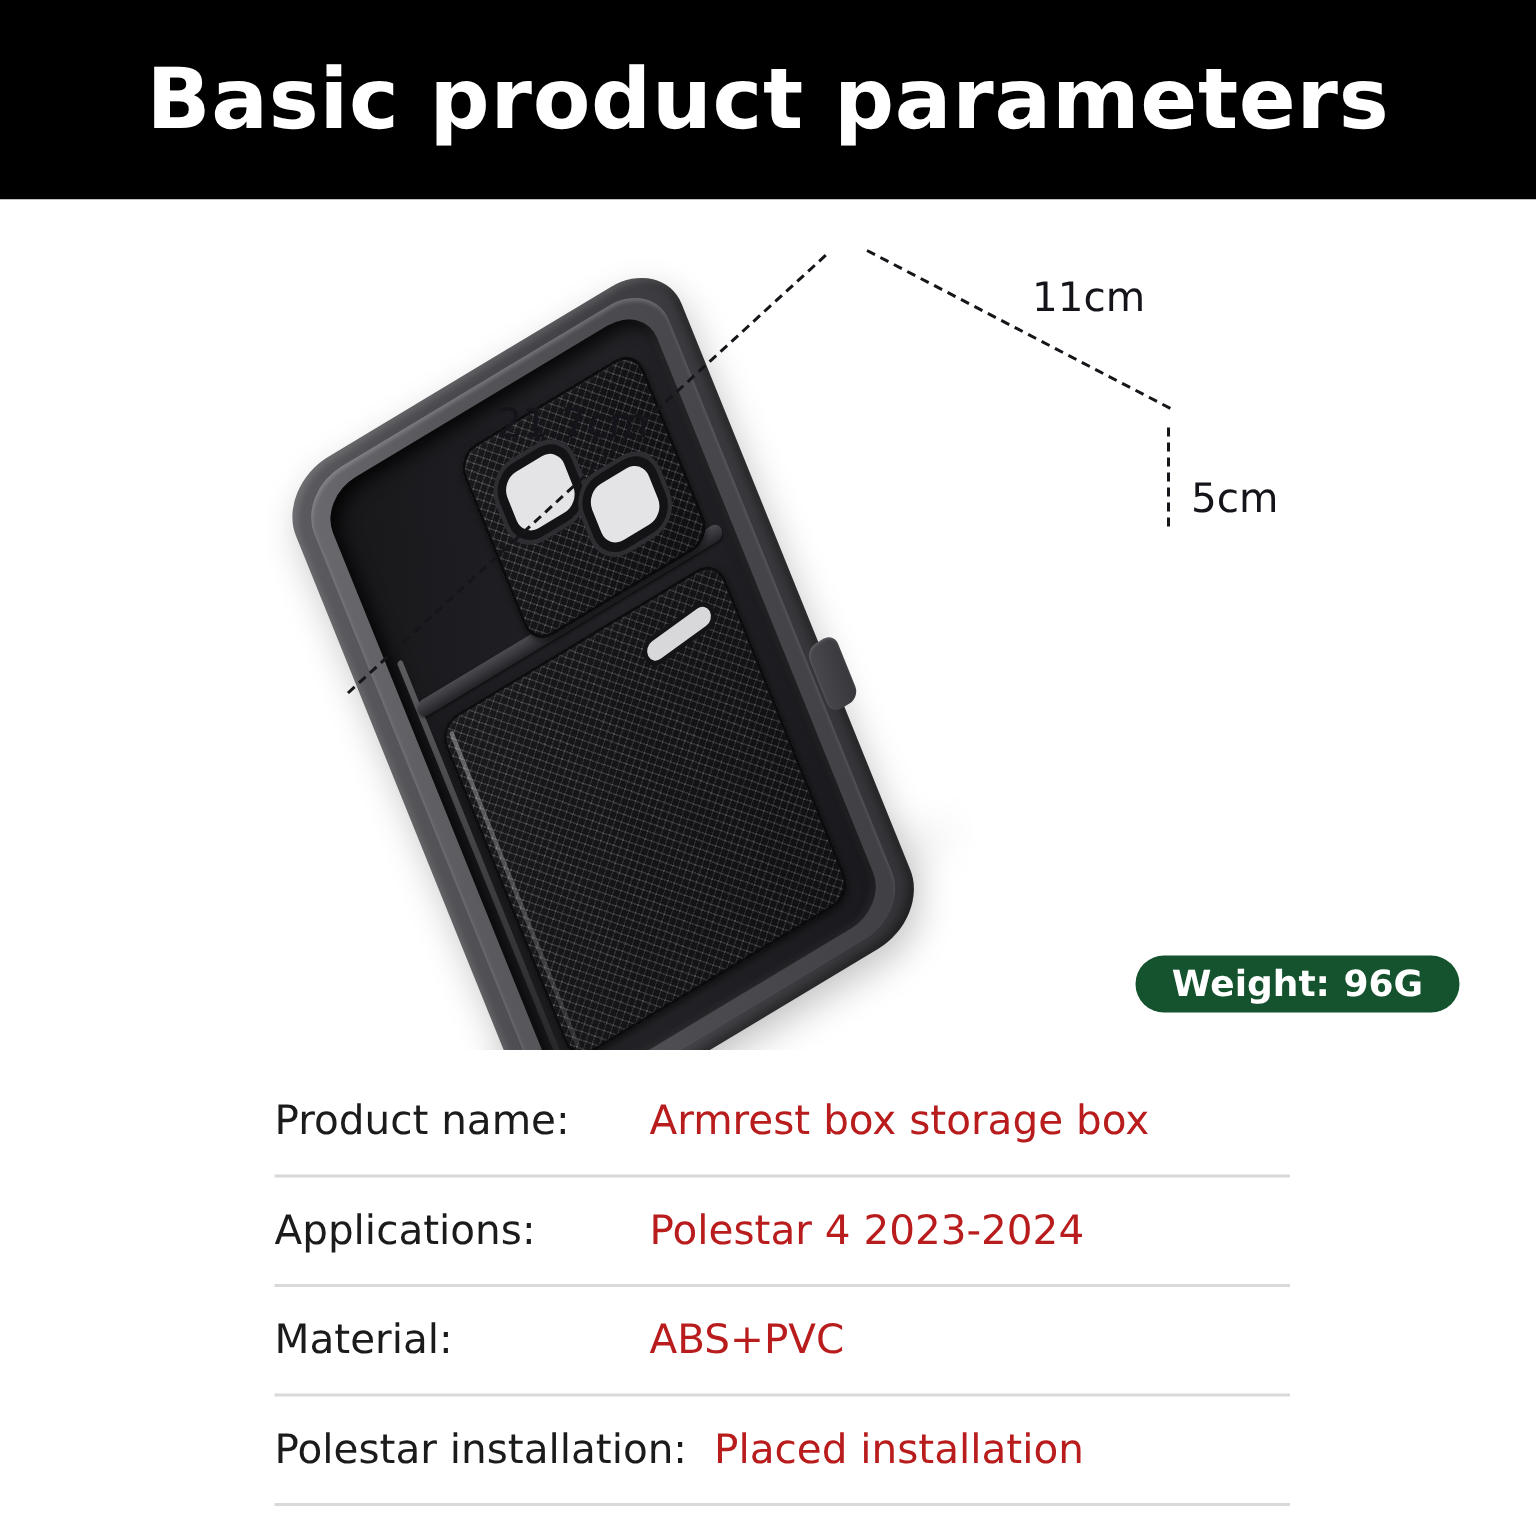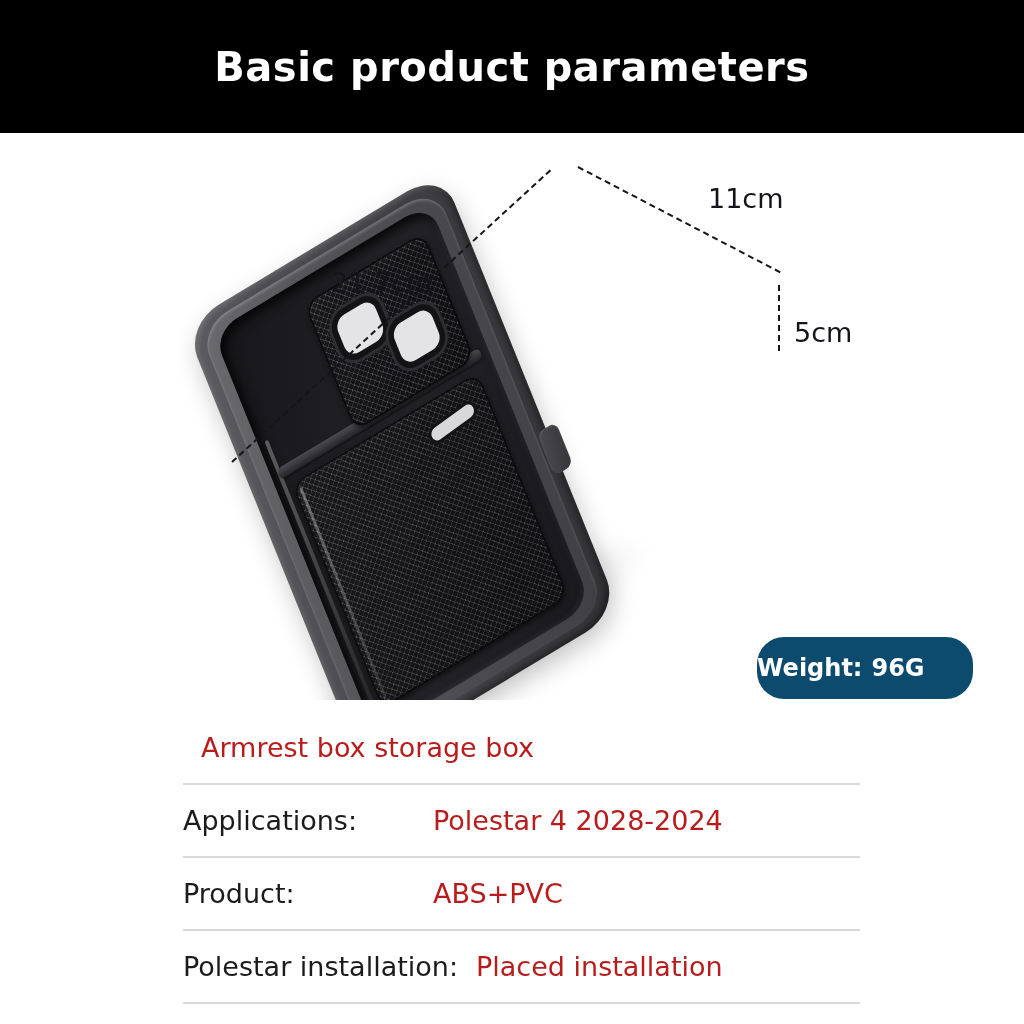--- a/index.html
+++ b/index.html
@@ -23,21 +23,21 @@
     top: 0;
     width: 1024px;
     height: 133px;
     background: #000000;
     display: flex;
     align-items: center;
     justify-content: center;
   }
   .header-title {
     color: #ffffff;
-    font-size: 40px;
+    font-size: 56px;
     font-weight: 700;
     letter-spacing: 0.5px;
     line-height: 1;
     white-space: nowrap;
     font-family: "DejaVu Sans", "Liberation Sans", sans-serif;
   }
 
   
   .photo-stage {
     position: absolute;
@@ -265,26 +265,26 @@
     white-space: nowrap;
     font-family: "DejaVu Sans", "Liberation Sans", sans-serif;
   }
 
   
   .weight-badge {
     position: absolute;
     left: 757px;
     top: 637px;
     width: 216px;
-    height: 62px;
+    height: 38px;
     border-radius: 27px;
-    background: #0c4a6e;
+    background: #14532d;
     display: flex;
     align-items: center;
-    justify-content: flex-start;
+    justify-content: center;
     gap: 9px;
   }
   .weight-badge span {
     color: #ffffff;
     font-size: 24px;
     font-weight: 700;
     white-space: nowrap;
     font-family: "DejaVu Sans", "Liberation Sans", sans-serif;
   }
 
@@ -349,45 +349,46 @@
         <div class="mat-main-groove"></div>
         <div class="mat-main-slot"></div>
       </div>
     </div>
   </div>
 
   <div class="dim-line" style="left:232px; top:328px; width:432px; transform:rotate(-42.5deg);"></div>
   <div class="dim-label" style="left:331px; top:134px;text-align:right;">21.7cm</div>
 
   <div class="dim-line" style="left:578px; top:33px; width:228px; transform:rotate(27.5deg);"></div>
-  <div class="dim-label" style="left:688px; top:50px;margin-left:20px;">11cm</div>
+  <div class="dim-label" style="left:688px; top:50px;">11cm</div>
 
   <div class="dim-line-v" style="left:778px; top:152px; height:66px;"></div>
   <div class="dim-label" style="left:794px; top:184px;">5cm</div>
 
 </div>
 
 <div class="weight-badge">
   <span>Weight:</span>
   <span>96G</span>
 </div>
 
 <div class="spec-table">
 
   <div class="spec-row wide">
+    <div class="spec-label">Product name:</div>
     <div class="spec-value">Armrest box storage box</div>
   </div>
 
   <div class="spec-row wide">
     <div class="spec-label">Applications:</div>
-    <div class="spec-value">Polestar 4 2028-2024</div>
+    <div class="spec-value">Polestar 4 2023-2024</div>
   </div>
 
   <div class="spec-row wide">
-    <div class="spec-label">Product:</div>
+    <div class="spec-label">Material:</div>
     <div class="spec-value">ABS+PVC</div>
   </div>
 
   <div class="spec-row narrow">
     <div class="spec-label">Polestar installation:</div>
     <div class="spec-value">Placed installation</div>
   </div>
 
 </div>
 

